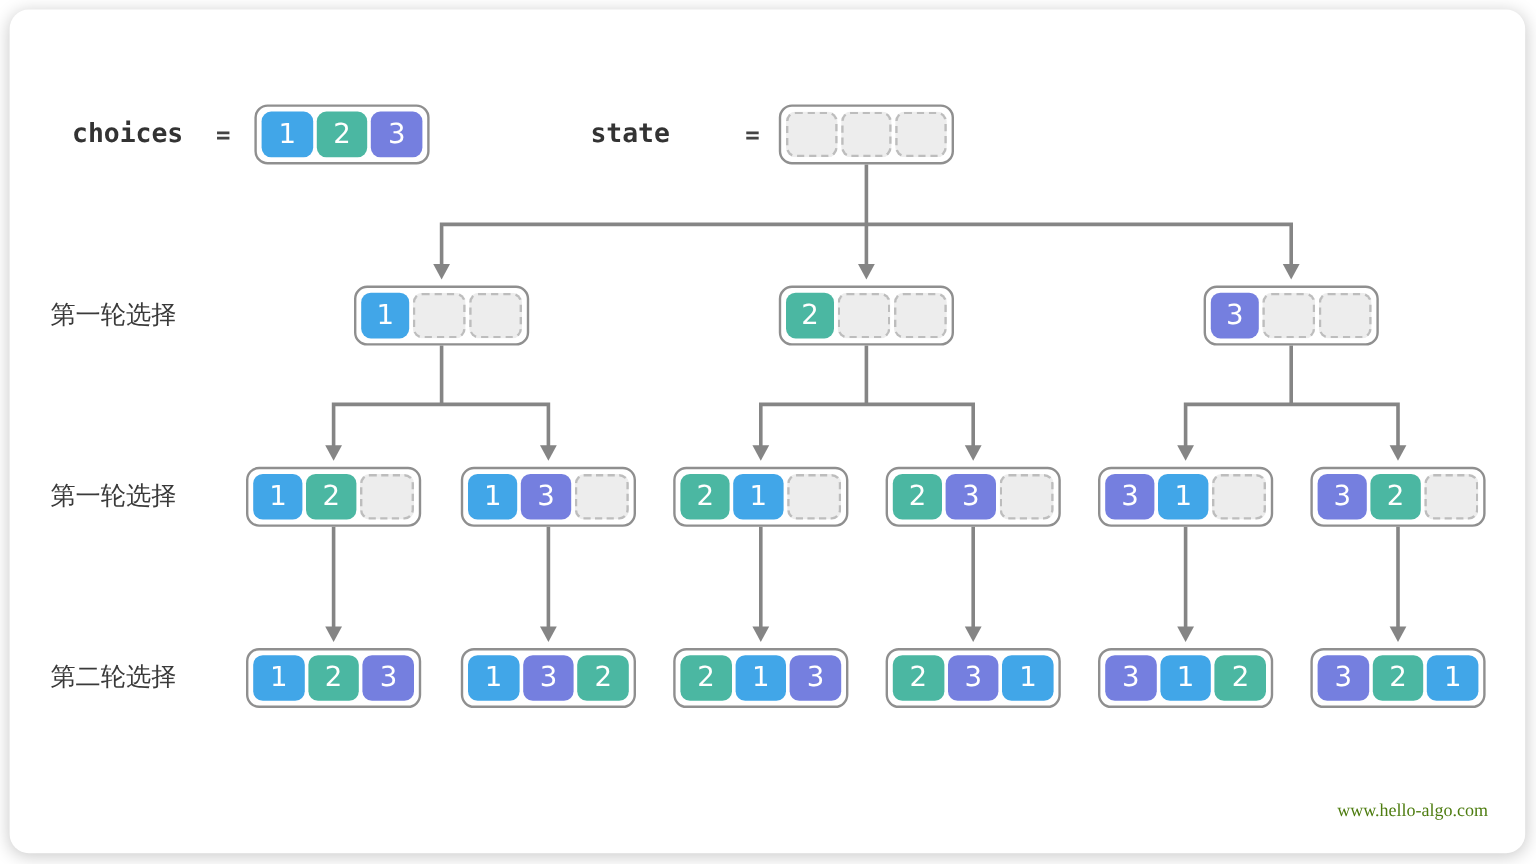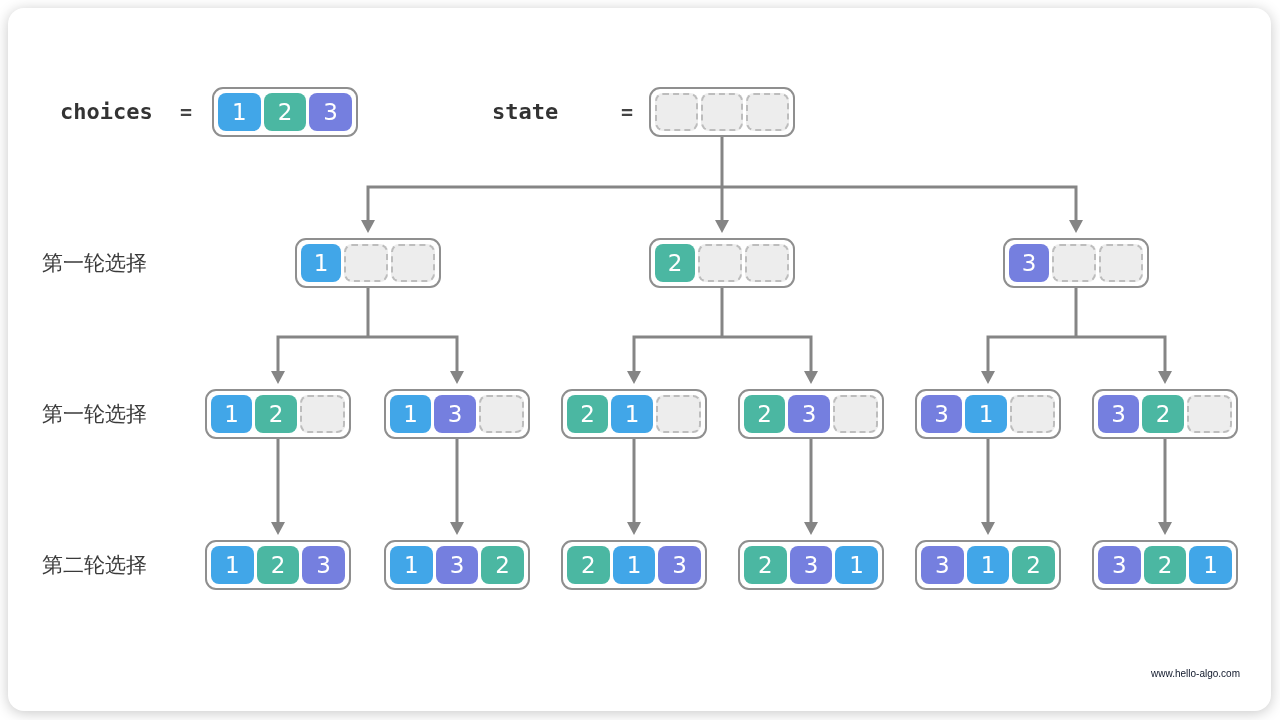--- a/index.html
+++ b/index.html
@@ -72,23 +72,23 @@
   }
   svg.connectors {
     position: absolute;
     left: 0; top: 0;
     pointer-events: none;
   }
   .watermark {
     position: absolute;
     right: 40px;
     top: 668px;
-    font-family: Liberation Sans, sans-serif;
-    font-size: 10px;
-    color: #0f172a;
+    font-family: Liberation Serif, serif;
+    font-size: 15px;
+    color: #4d7c0f;
     white-space: nowrap;
   }
 </style>
 </head>
 <body>
 
 <div class="card"></div>
 
 <svg class="connectors" width="1280" height="720">
     <path d="M722 137 V187 M366.5 187 H1077.5 M368 187 V222 M722 187 V222 M1076 187 V222 M368 288 V337 M276.5 337 H458.5 M278 337 V373 M457 337 V373 M722 288 V337 M632.5 337 H812.5 M634 337 V373 M811 337 V373 M1076 288 V337 M986.5 337 H1166.5 M988 337 V373 M1165 337 V373 M278 439 V524 M457 439 V524 M634 439 V524 M811 439 V524 M988 439 V524 M1165 439 V524" stroke="#858585" stroke-width="3" fill="none"></path>

